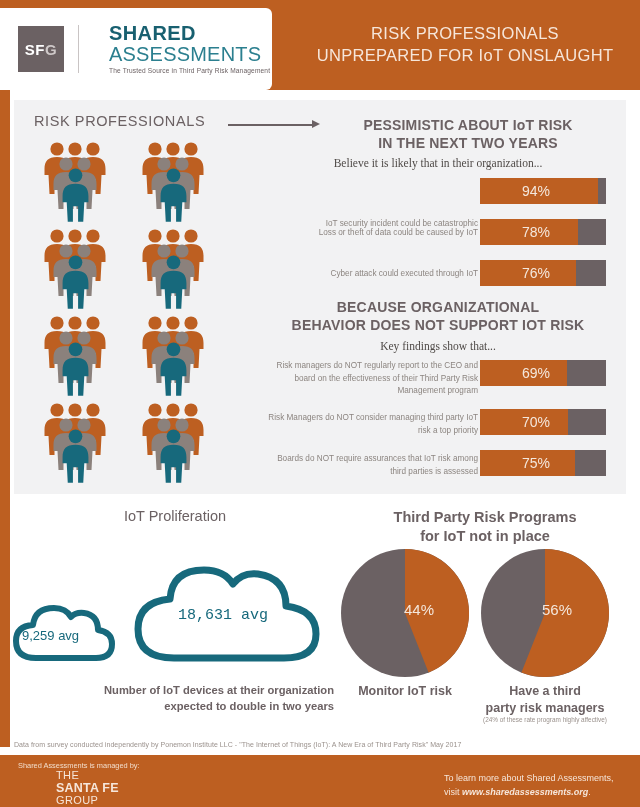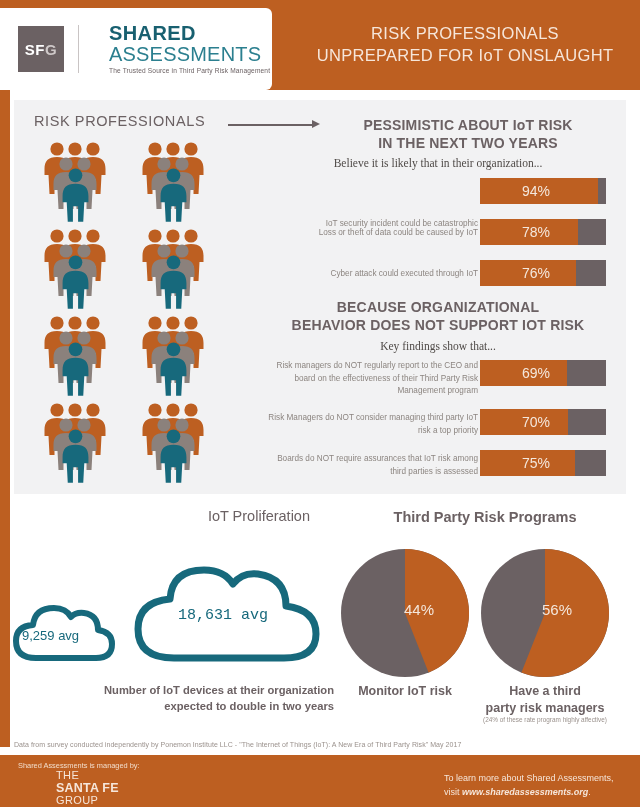--- a/index.html
+++ b/index.html
@@ -130,21 +130,21 @@
     position: absolute; left: 0; top: 0;
     width: 100%; height: 26px;
     display: flex; align-items: center; justify-content: center;
     color: #f4e7dc; font-size: 14px;
     padding-right: 14px;
   }
 
   
   .iot-prolif-title {
     position: absolute; left: 40px; top: 508px;
-    width: 270px; text-align: right;
+    width: 270px; text-align: center;
     color: #6b6163; font-size: 14.5px;
   }
   .cloud-caption {
     position: absolute; left: 14px; top: 682px;
     width: 320px; text-align: right;
     color: #6b6163; font-size: 11.2px; font-weight: bold; line-height: 1.45;
   }
   .cloud-val {
     position: absolute; color: #17697c; font-size: 15px;
     white-space: nowrap;
@@ -509,20 +509,21 @@
   </svg>
   <div class="cloud-val" style="left:178px; top:607px;font-family:Liberation Mono, monospace;">18,631 avg</div>
 
   <div class="cloud-caption">
     <div>Number of IoT devices at their organization</div>
     <div>expected to double in two years</div>
   </div>
 
   <div class="pies-title">
     <div>Third Party Risk Programs</div>
+    <div>for IoT not in place</div>
   </div>
 
   <svg style="position:absolute; left:341px; top:549px;" width="128" height="128" viewBox="0 0 128 128">
     <circle cx="64" cy="64" r="64" fill="#6b6163"></circle>
     <path id="pie-slice-0" fill="#bd5f21" d="M 64 64 L 64 0 A 64 64 0 0 1 87.56 123.51 Z"></path>
   </svg>
   <div class="pie-val" style="left:404px; top:601px;">44%</div>
   <div class="pie-cap" style="left:330px; top:683px; width:150px;">
     <div>Monitor IoT risk</div>
   </div>

